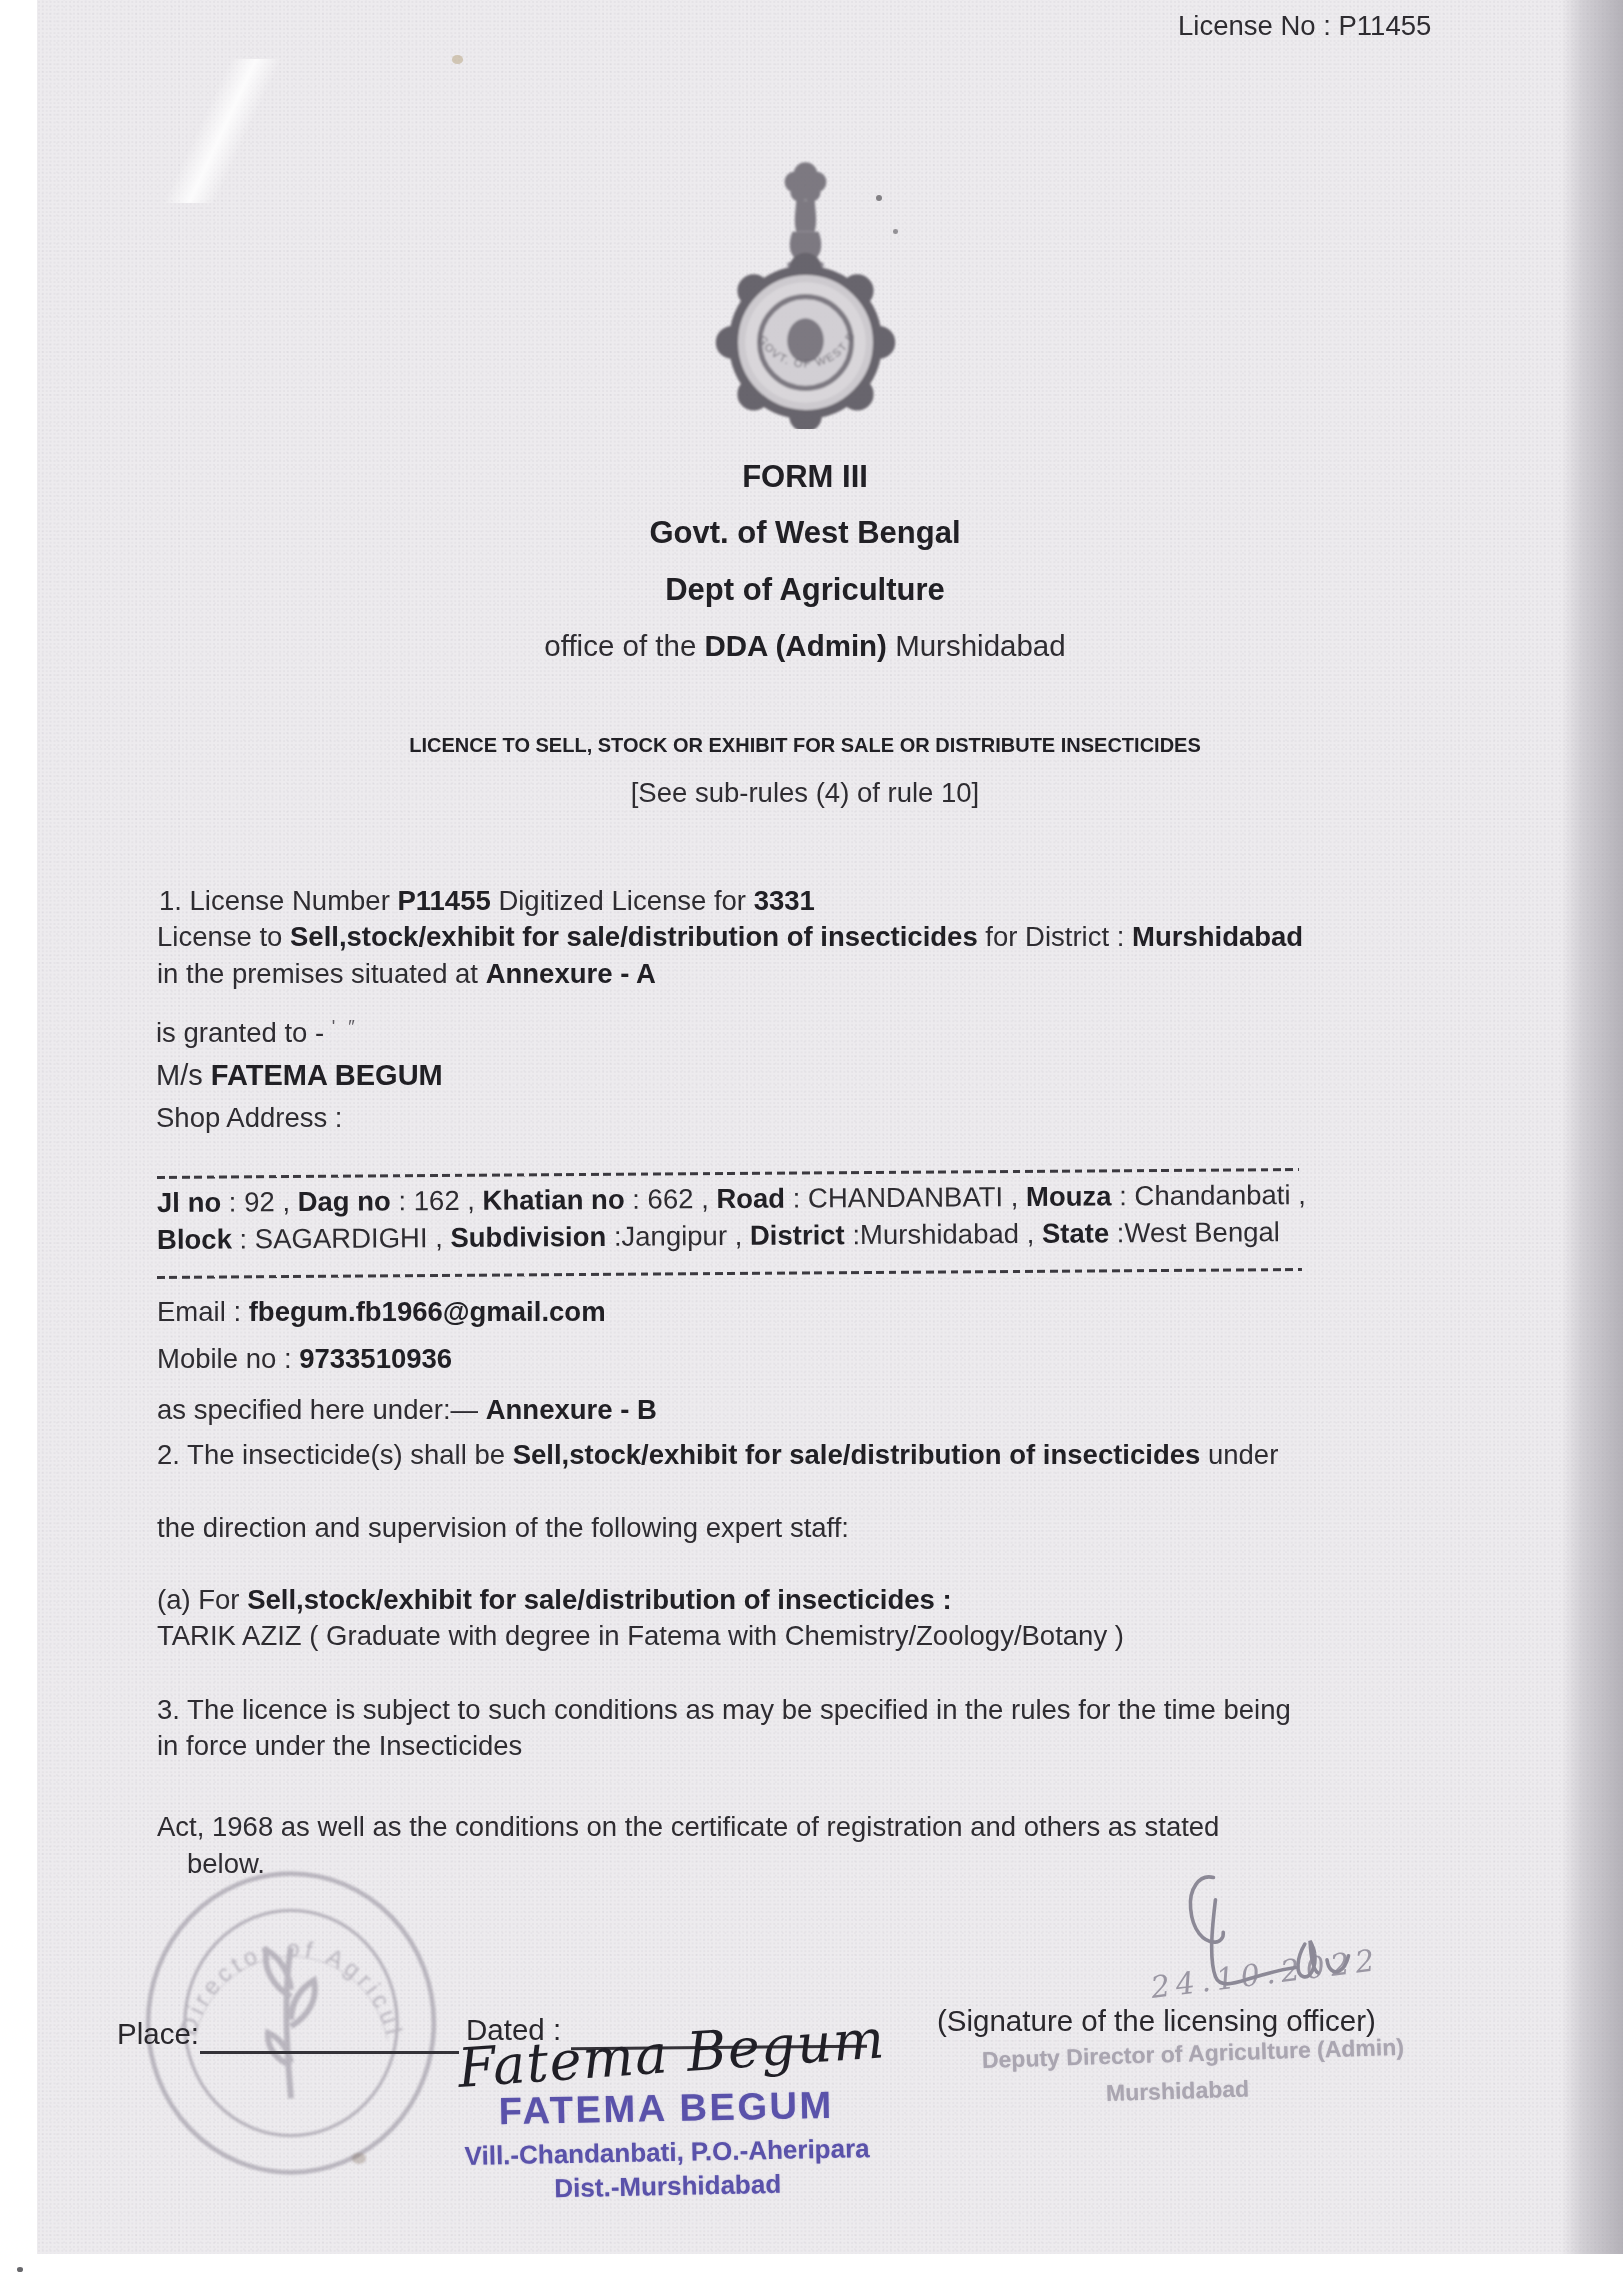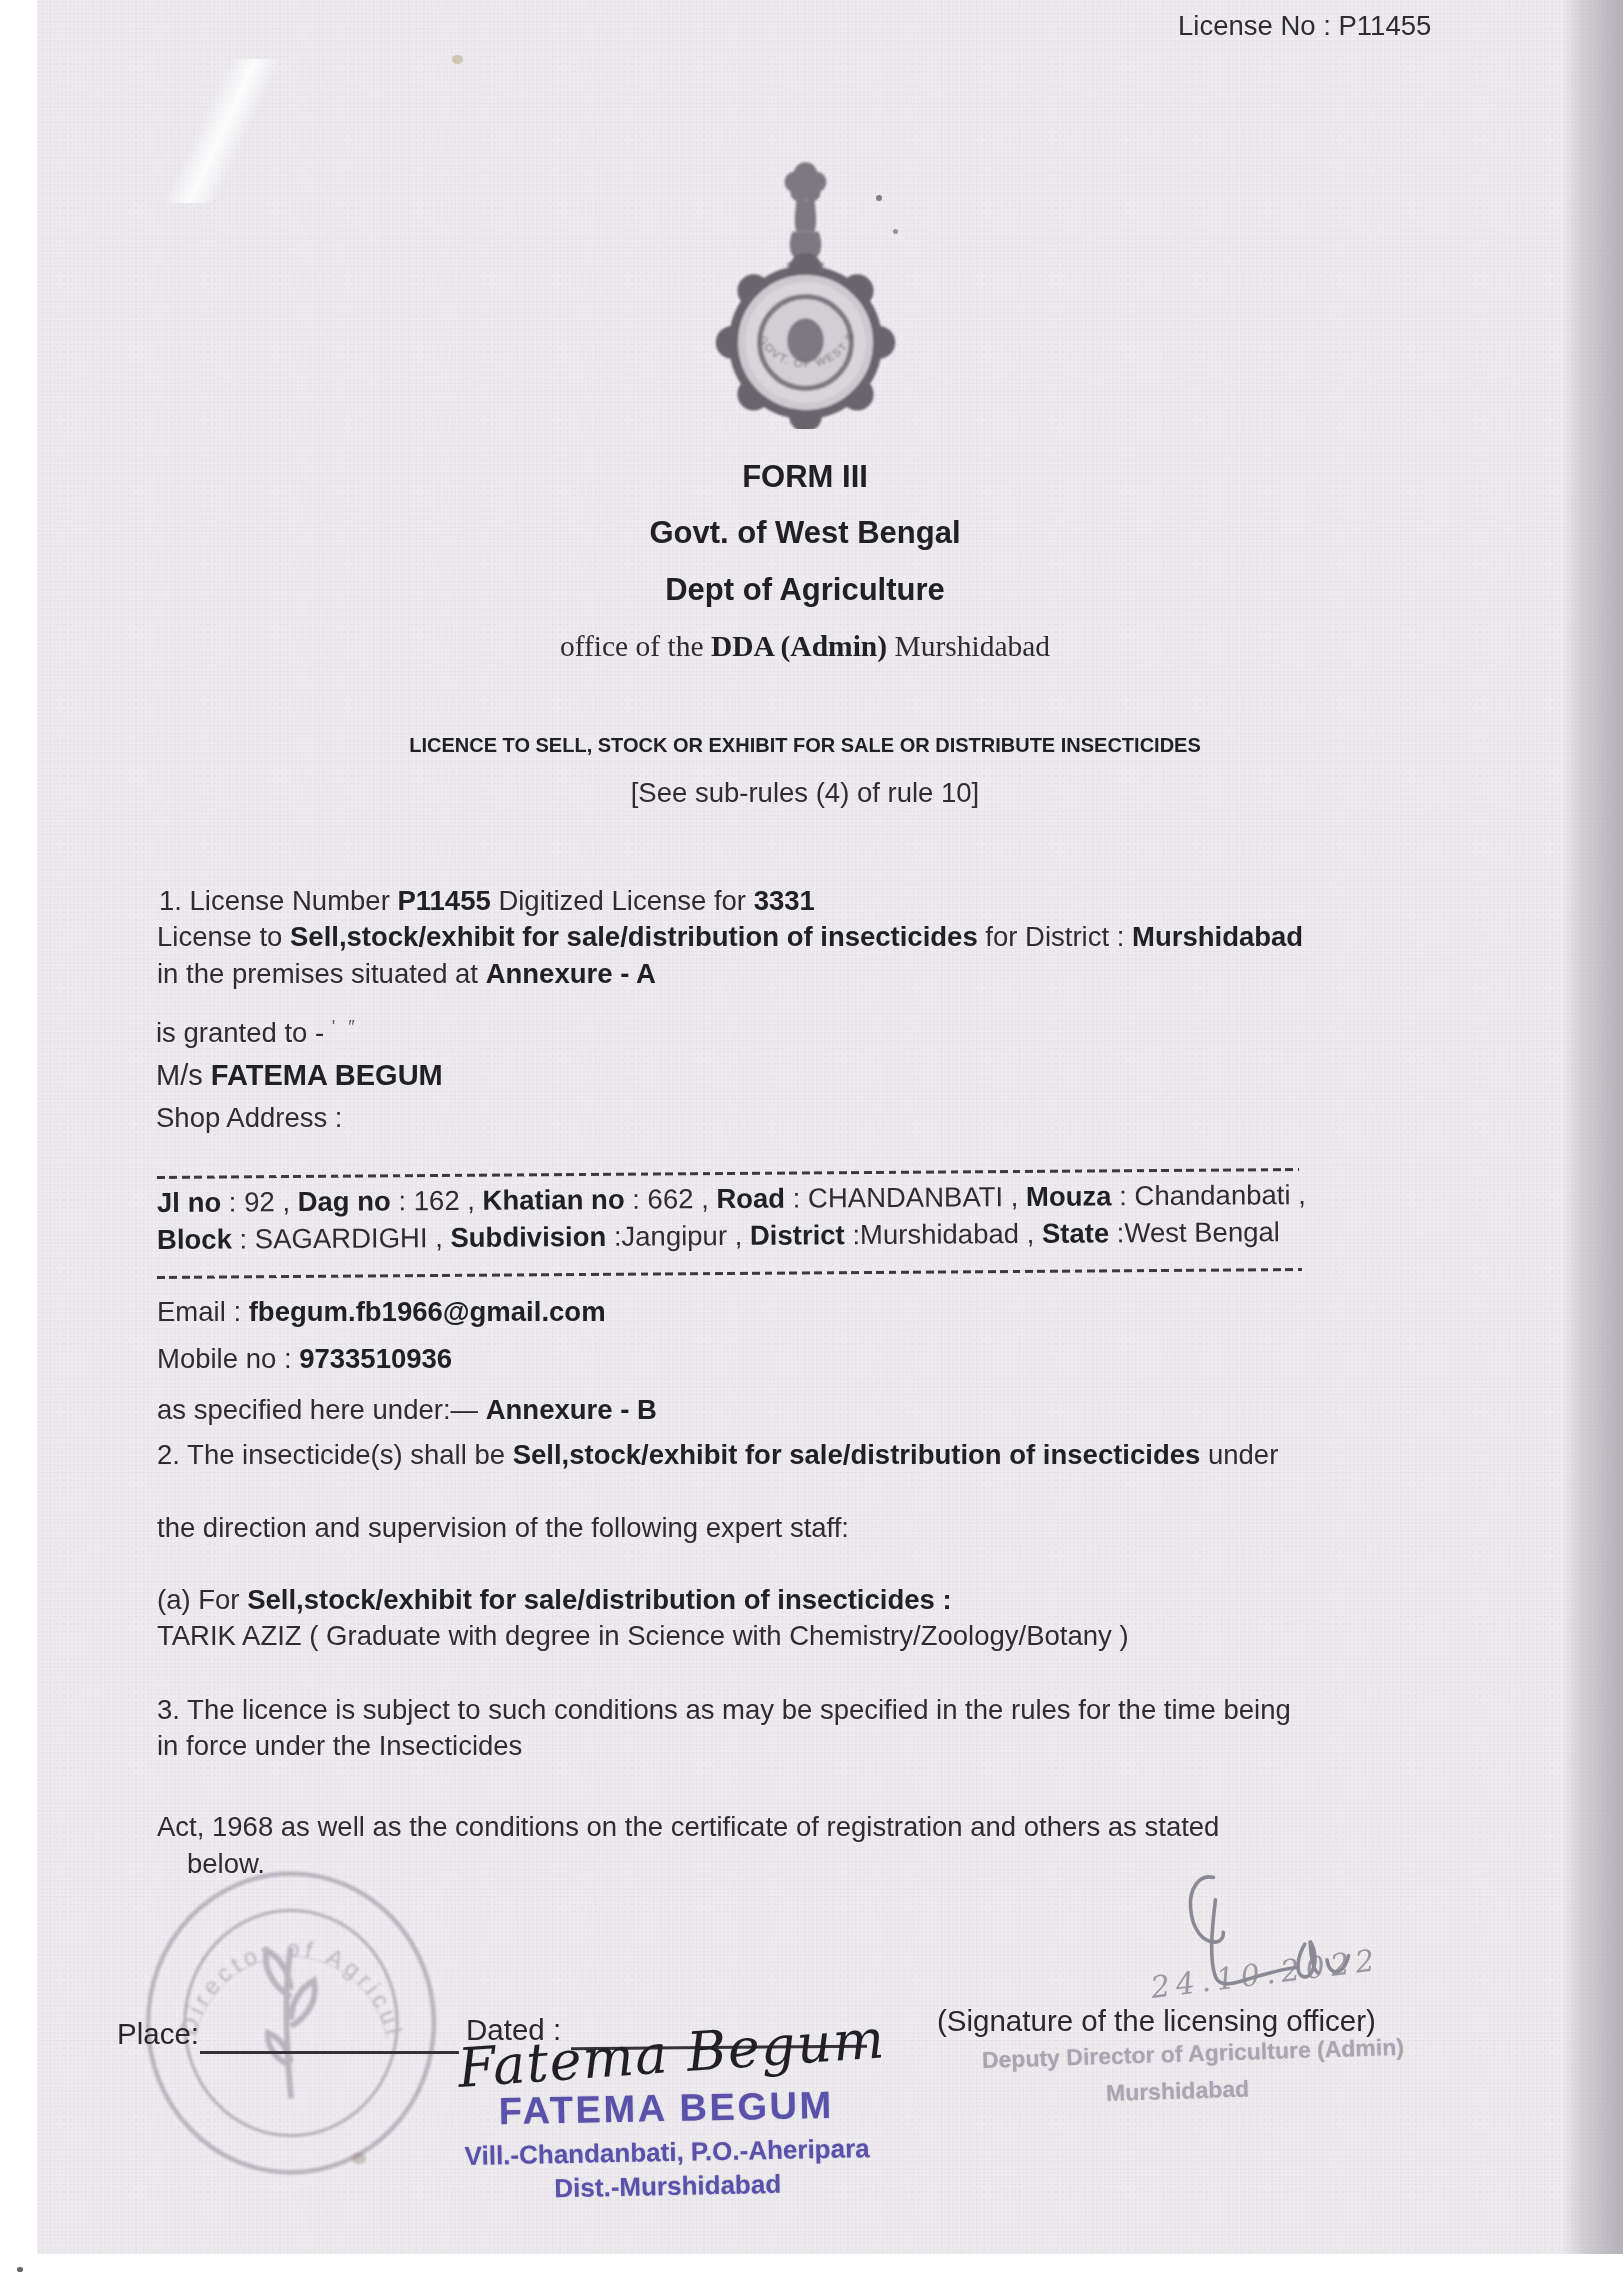--- a/index.html
+++ b/index.html
@@ -87,21 +87,21 @@
       </g>
     </g>
   </svg>
   <div class="speck" style="left:876px;top:195px;width:5.9px;height:5.9px;background:rgba(60,58,64,.6);"></div>
   <div class="speck" style="left:893px;top:229px;width:4.6px;height:4.6px;background:rgba(60,58,64,.5);"></div>
   <div class="speck" style="left:452px;top:55px;width:10.5px;height:8.5px;background:rgba(176,152,110,.45);filter:blur(0.7px);"></div>
 
   <div class="abs center-block t b" style="top:458px;font-size:31px;">FORM III</div>
   <div class="abs center-block t b" style="top:514px;font-size:31px;">Govt. of West Bengal</div>
   <div class="abs center-block t b" style="top:571px;font-size:31px;">Dept of Agriculture</div>
-  <div class="abs center-block t" style="top:628px;font-size:29.5px;font-family:Liberation Serif, serif;"><span>office of the </span><span class="b">DDA (Admin)</span><span> Murshidabad</span></div>
+  <div class="abs center-block t" style="top:628px;font-size:29.5px;"><span>office of the </span><span class="b">DDA (Admin)</span><span> Murshidabad</span></div>
 
   <div class="abs center-block t b" style="top:733px;font-size:20px;">LICENCE TO SELL, STOCK OR EXHIBIT FOR SALE OR DISTRIBUTE INSECTICIDES</div>
   <div class="abs center-block t" style="top:776px;font-size:27.5px;">[See sub-rules (4) of rule 10]</div>
 
   <div class="abs t" style="left:159px;top:884px;"><span>1. License Number </span><span class="b">P11455</span><span> Digitized License for </span><span class="b">3331</span></div>
   <div class="abs t" style="left:157px;top:920px;"><span>License to </span><span class="b">Sell,stock/exhibit for sale/distribution of insecticides</span><span> for District : </span><span class="b">Murshidabad</span></div>
   <div class="abs t" style="left:157px;top:957px;"><span>in the premises situated at </span><span class="b">Annexure - A</span></div>
 
   <div class="abs t" style="left:156px;top:1016px;"><span>is granted to -</span> <span class="marks">' ″</span></div>
   <div class="abs t" style="left:156px;top:1057px;font-size:29px;"><span>M/s </span><span class="b">FATEMA BEGUM</span></div>
@@ -115,21 +115,21 @@
   <div class="abs dash tilt" style="left:157px;top:1276px;width:1145px;"></div>
 
   <div class="abs t" style="left:157px;top:1295px;"><span>Email : </span><span class="b">fbegum.fb1966@gmail.com</span></div>
   <div class="abs t" style="left:157px;top:1342px;"><span>Mobile no : </span><span class="b">9733510936</span></div>
   <div class="abs t" style="left:157px;top:1393px;"><span>as specified here under:— </span><span class="b">Annexure - B</span></div>
 
   <div class="abs t" style="left:157px;top:1438px;"><span>2. The insecticide(s) shall be </span><span class="b">Sell,stock/exhibit for sale/distribution of insecticides</span><span> under</span></div>
   <div class="abs t" style="left:157px;top:1511px;">the direction and supervision of the following expert staff:</div>
 
   <div class="abs t" style="left:157px;top:1583px;"><span>(a) For </span><span class="b">Sell,stock/exhibit for sale/distribution of insecticides</span><span class="b"> :</span></div>
-  <div class="abs t" style="left:157px;top:1619px;">TARIK AZIZ ( Graduate with degree in Science with Chemistry/Zoology/Botany )</div>
+  <div class="abs t" style="left:157px;top:1619px;">TARIK AZIZ ( Graduate with degree in Fatema with Chemistry/Zoology/Botany )</div>
 
   <div class="abs t" style="left:157px;top:1693px;">3. The licence is subject to such conditions as may be specified in the rules for the time being</div>
   <div class="abs t" style="left:157px;top:1729px;">in force under the Insecticides</div>
   <div class="abs t" style="left:157px;top:1810px;">Act, 1968 as well as the conditions on the certificate of registration and others as stated</div>
   <div class="abs t" style="left:157px;top:1847px;margin-left:30px;">below.</div>
 
   <svg class="abs" style="left:137px;top:1869px;opacity:.42;" width="308" height="308" viewBox="0 0 470 470">
     <defs>
         <filter id="soft2">
           <feGaussianBlur stdDeviation="1.4"></feGaussianBlur>

